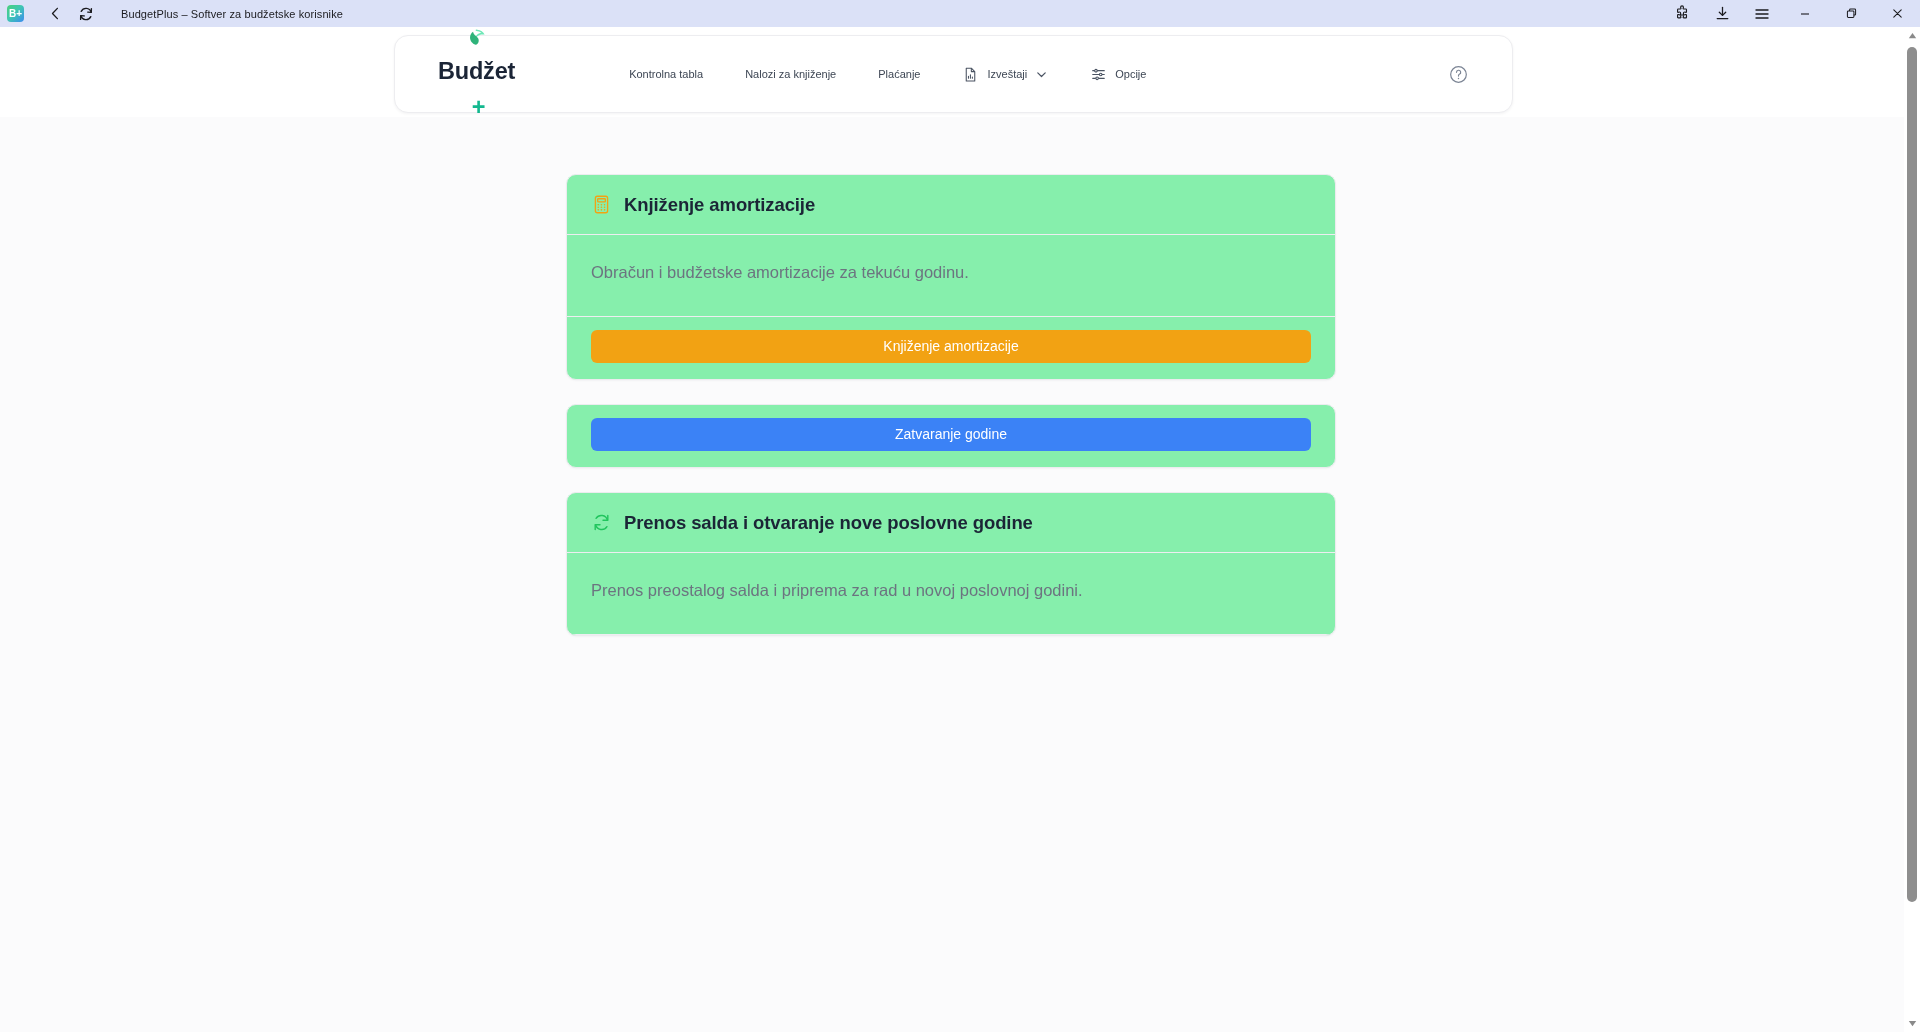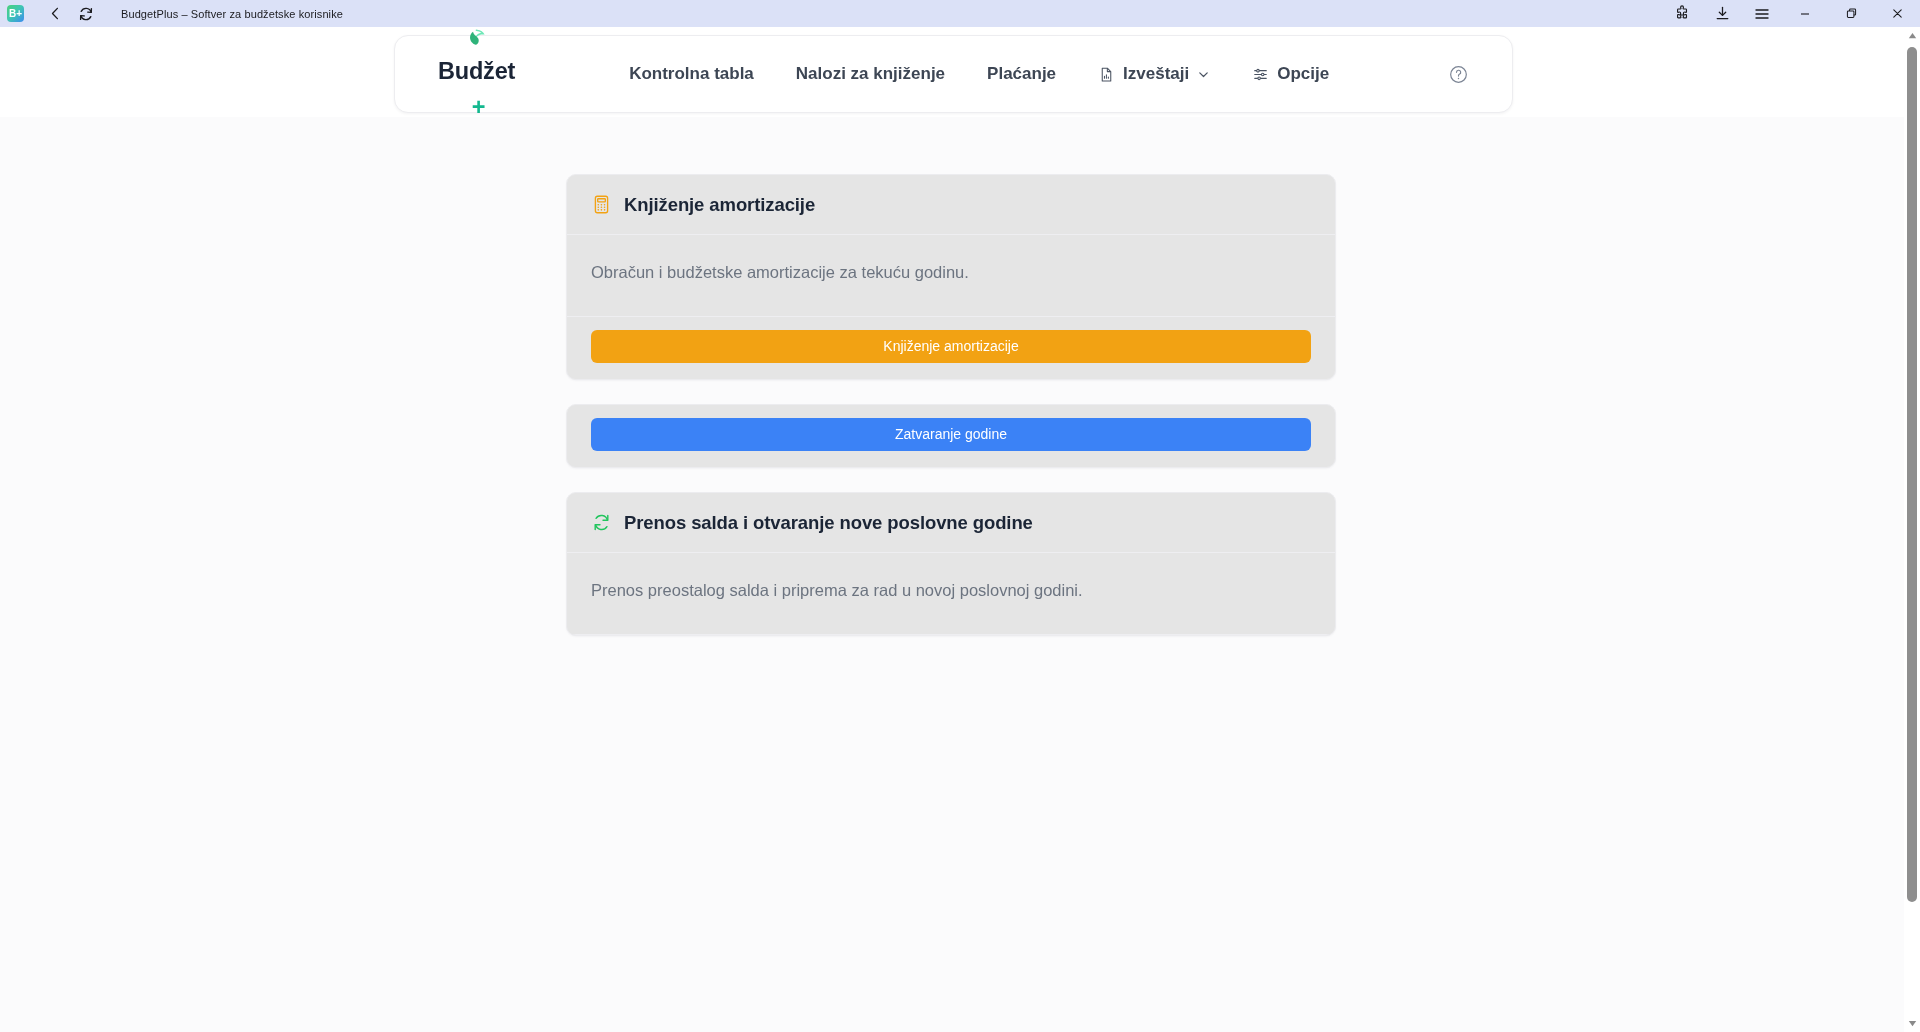--- a/index.html
+++ b/index.html
@@ -84,38 +84,38 @@
   }
   .brand-plus {
     font-size: 23.5px; font-weight: bold; color: #13b88f;
     margin-left: 4px;
   }
   .navlinks {
     display: flex; align-items: center;
     margin-left: 93px; gap: 0;
   }
   .navlink {
-    font-size: 17px; color: #3d4654;
+    font-size: 11px; color: #3d4654;
     padding: 0 21px; white-space: nowrap;
-    display: flex; align-items: center; gap: 8px; font-weight: bold;
+    display: flex; align-items: center; gap: 8px;
   }
   .navlink .nl-label { display: inline-block; }
   .help-btn {
     margin-left: auto; margin-right: 42px;
     width: 24px; height: 24px; color: #7b8494;
     display: flex; align-items: center; justify-content: center;
   }
 
   
   .cards {
     position: absolute; top: 147px; left: 566px;
     width: 770px;
   }
   .card {
-    background: #e5e5e5;
+    background: #86efac;
     border: 1px solid #ececef;
     border-radius: 10px;
     box-shadow: 0 1px 2px rgba(16,24,40,.04);
     margin-bottom: 24px;
     overflow: hidden;
   }
   .card-head {
     height: 60px; display: flex; align-items: center;
     padding: 0 24px; gap: 12px;
     border-bottom: 1px solid #eeeef1;

